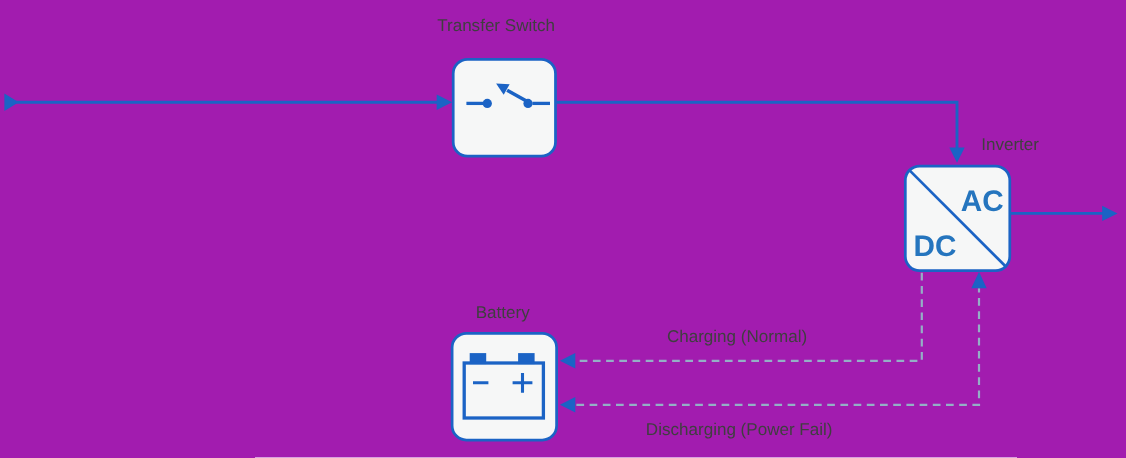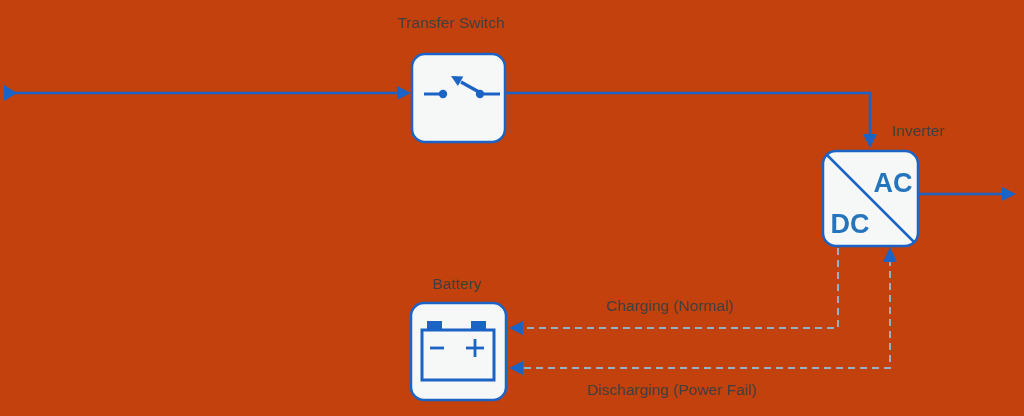--- a/index.html
+++ b/index.html
@@ -5,21 +5,21 @@
   html, body {
     margin: 0;
     padding: 0;
     background: #ffffff;
     font-family: "Liberation Sans", sans-serif;
   }
   .canvas {
     position: relative;
     width: 1024px;
     height: 416px;
-    background: #c2410c;
+    background: #a21caf;
     overflow: hidden;
   }
   svg { display: block; }
   text {
     font-family: "Liberation Sans", "DejaVu Sans", sans-serif;
   }
   .node-label {
     font-size: 15.5px;
     fill: #3F3F3F;
   }

